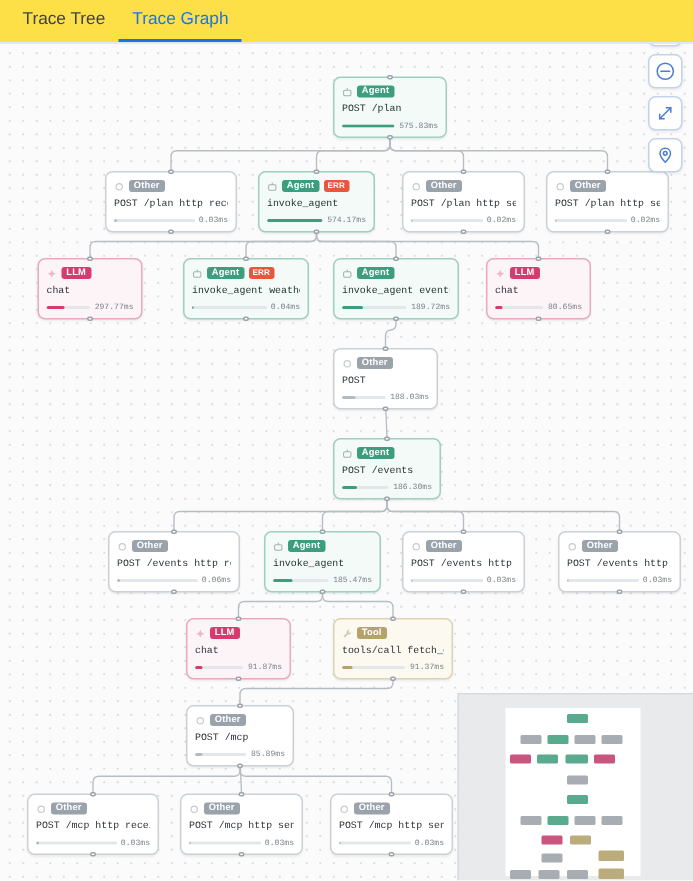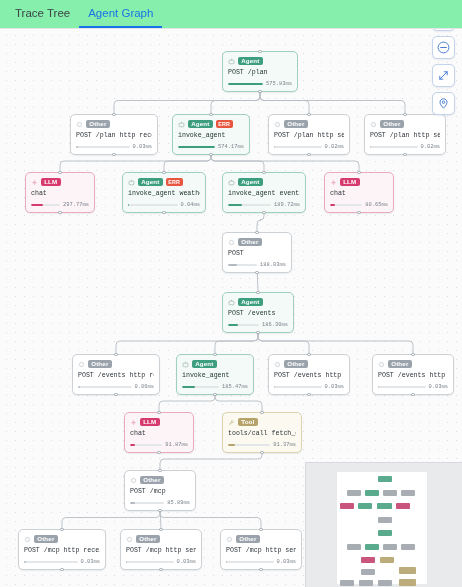--- a/index.html
+++ b/index.html
@@ -8,21 +8,21 @@
     font-family: "Liberation Sans", sans-serif;
     background:#ffffff;
     font-size:11px;
     color:#1f2328;
     position:relative;
   }
 
   
   .tabbar {
     position:absolute; top:0; left:0; width:462px; height:29px;
-    background:#86efac;
+    background:#fde047;
     border-bottom:1px solid #e3e6ea;
     display:flex; align-items:flex-end;
     padding-left:6px;
     z-index:40;
   }
   .tab {
     font-size:11.5px;
     color:#3c4349;
     padding:4px 9px 6px 9px;
     line-height:14px;
@@ -114,21 +114,21 @@
     overflow:hidden;
   }
   .mm-inner { position:absolute; left:31px; top:9px; width:90px; height:112px; background:#ffffff; }
   .mm-node { position:absolute; border-radius:1px; }
 </style>
 </head>
 <body>
 
 <div class="tabbar">
   <div class="tab">Trace Tree</div>
-  <div class="tab active">Agent Graph</div>
+  <div class="tab active">Trace Graph</div>
 </div>
 
 <div class="canvas">
   <svg class="edges" id="edge-layer">
       <path d="M260 58 L260 67.5 Q260 71.5 256 71.5 L118 71.5 Q114 71.5 114 75.5 L114 85" fill="none" stroke="#b7bdc4" stroke-width="0.9"></path>
       <path d="M260 58 L260 67.5 Q260 71.5 256 71.5 L215 71.5 Q211 71.5 211 75.5 L211 85" fill="none" stroke="#b7bdc4" stroke-width="0.9"></path>
       <path d="M260 58 L260 67.5 Q260 71.5 264 71.5 L305 71.5 Q309 71.5 309 75.5 L309 85" fill="none" stroke="#b7bdc4" stroke-width="0.9"></path>
       <path d="M260 58 L260 67.5 Q260 71.5 264 71.5 L401 71.5 Q405 71.5 405 75.5 L405 85" fill="none" stroke="#b7bdc4" stroke-width="0.9"></path>
       <path d="M211 121 L211 128 Q211 132 207 132 L64 132 Q60 132 60 136 L60 143" fill="none" stroke="#b7bdc4" stroke-width="0.9"></path>
       <path d="M211 121 L211 128 Q211 132 207 132 L168 132 Q164 132 164 136 L164 143" fill="none" stroke="#b7bdc4" stroke-width="0.9"></path>

